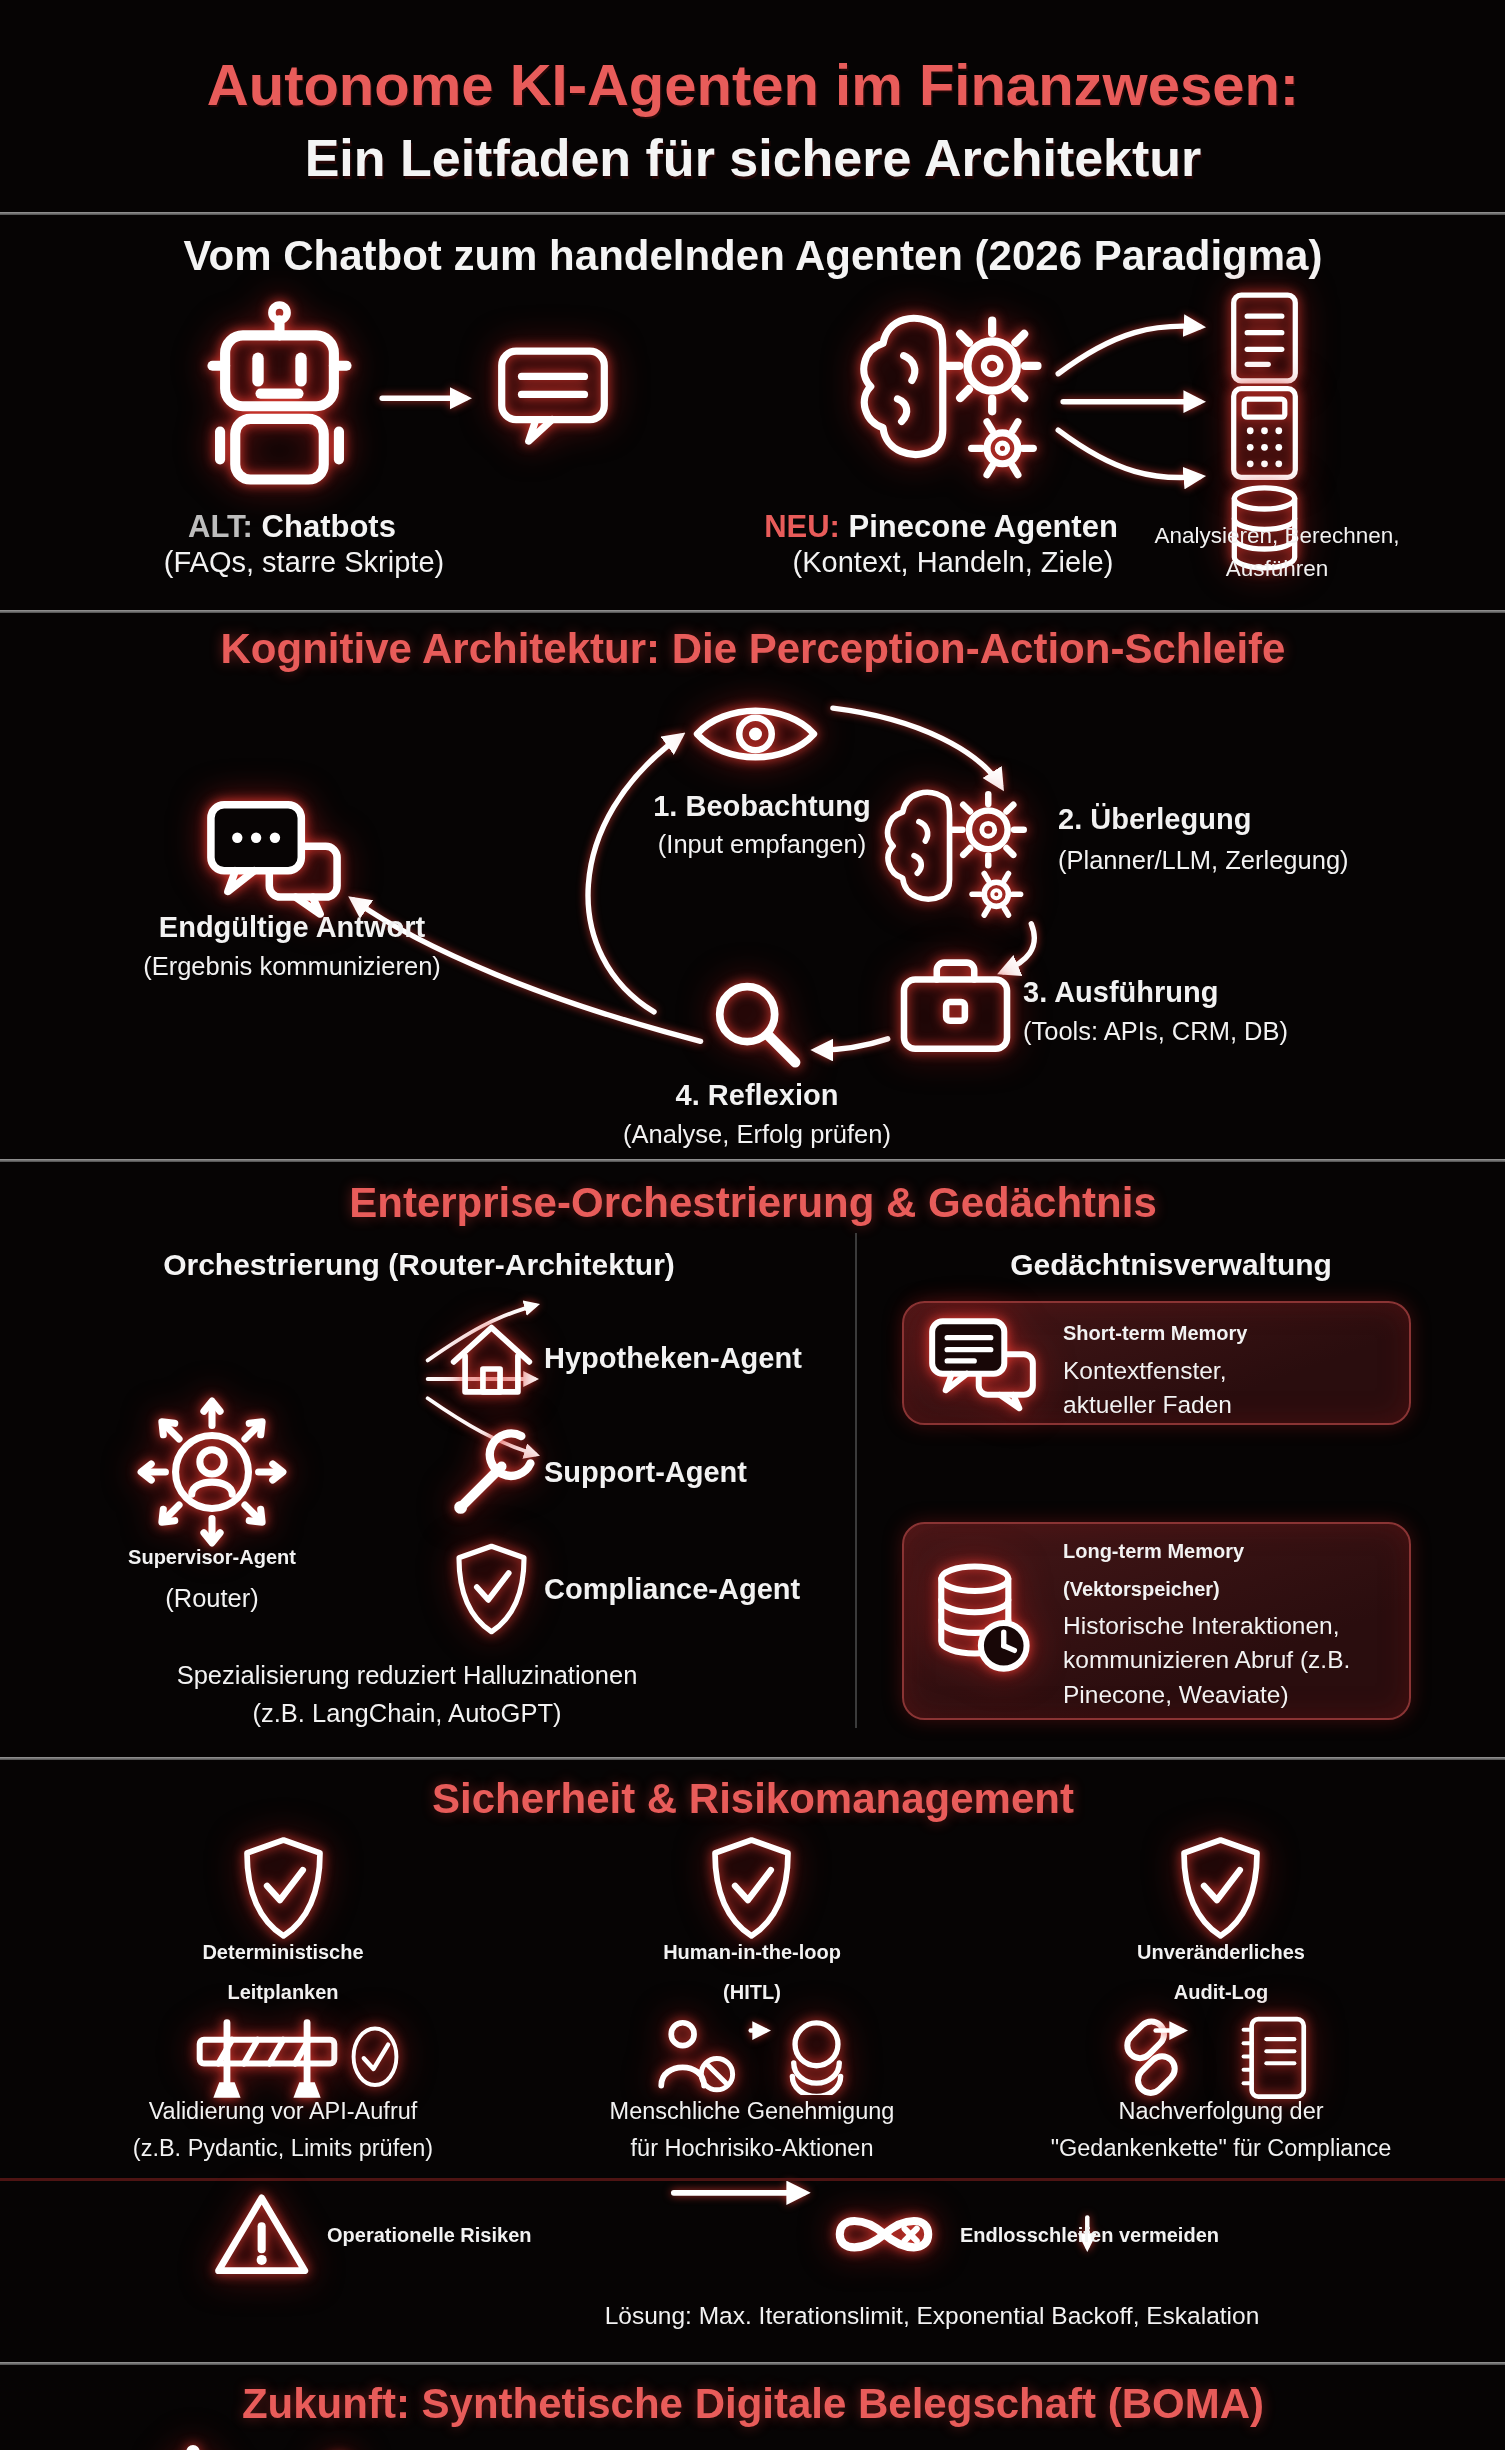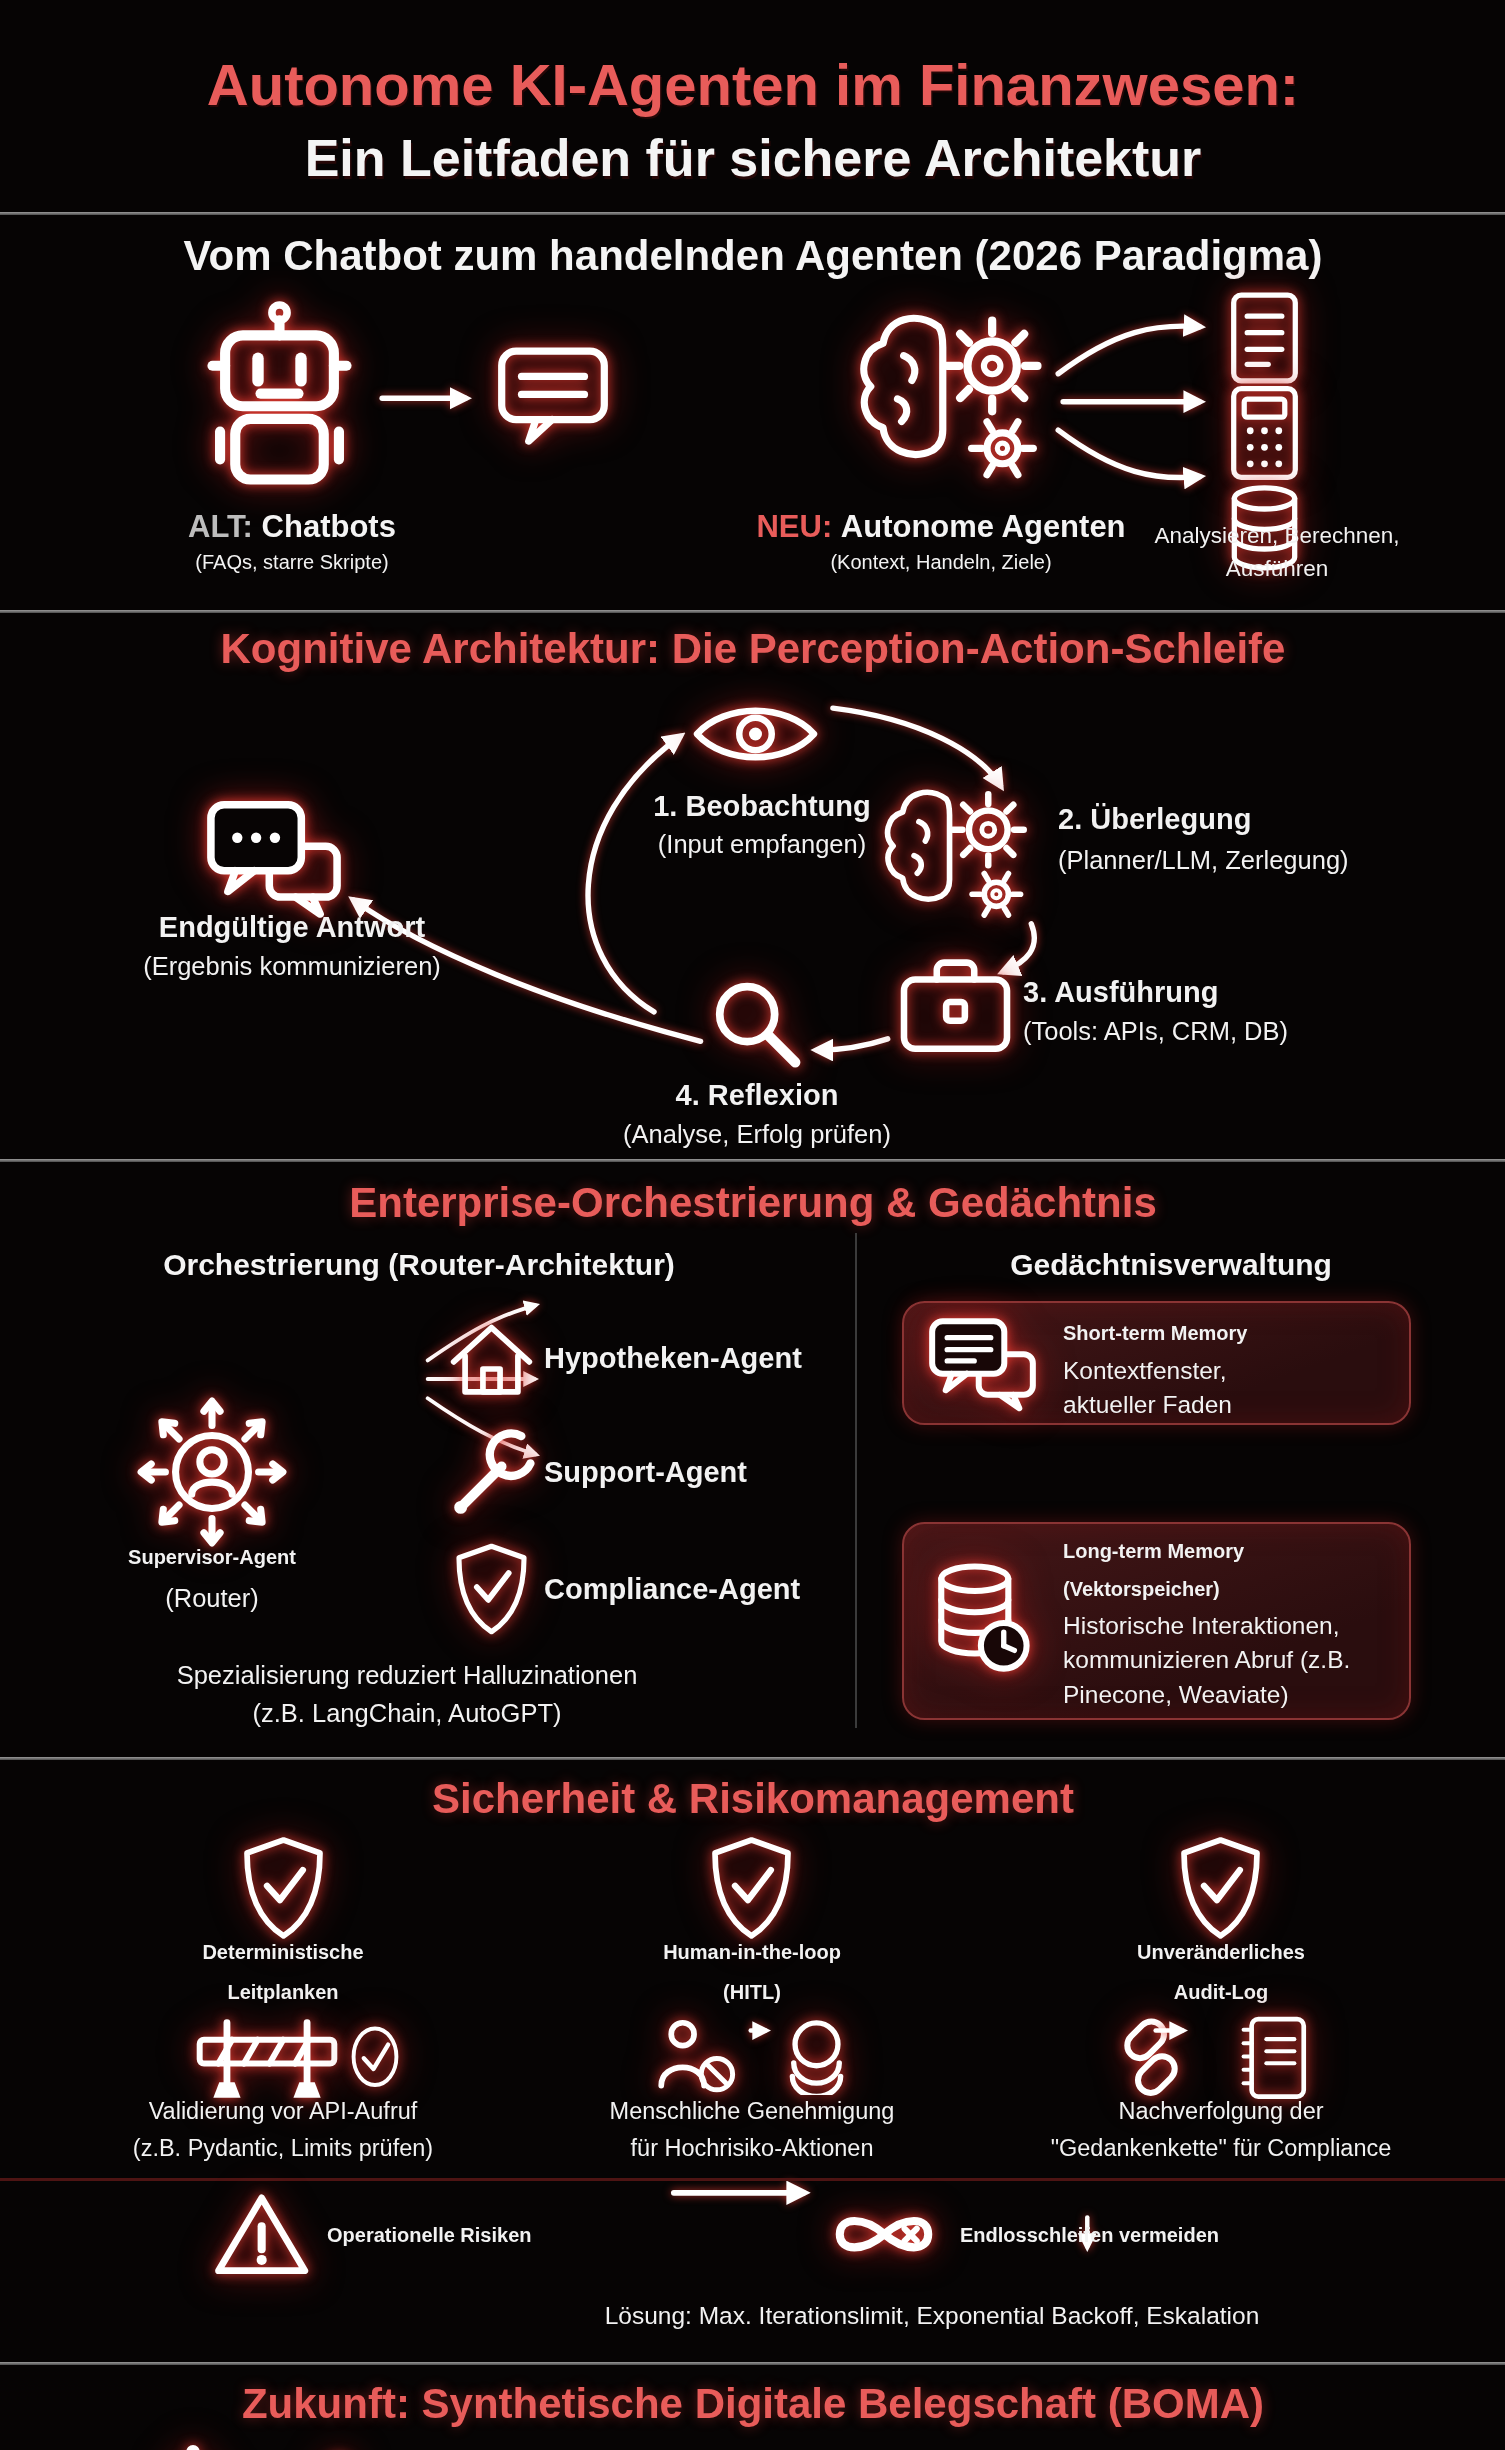--- a/index.html
+++ b/index.html
@@ -7,21 +7,21 @@
           font-family:"Liberation Sans", sans-serif; color:#f2f2f2; }
   .sec { position:absolute; left:0; width:1505px; }
   .tc { position:absolute; transform:translate(-50%,-50%); white-space:nowrap; text-align:center; }
   .tl { position:absolute; transform:translate(0,-50%); white-space:nowrap; }
   .b { font-weight:700; }
   .red { color:#e85c5a; }
   .gray { color:#bdbdbd; }
   .white { color:#f4f4f4; }
   .hdr-red { color:#e85c5a; text-shadow:0 0 12.7px rgba(225,60,55,.45); }
   .f118{font-size:58px;} .f106{font-size:52px;} .f86{font-size:42px;} .f64{font-size:31px;}
-  .f62{font-size:30px;} .f60{font-size:29px;} .f58{font-size:20px;} .f56{font-size:20px;}
+  .f62{font-size:30px;} .f60{font-size:29px;} .f58{font-size:20px;} .f56{font-size:29px;margin-left:12px;}
   .f52{font-size:25.5px;} .f50{font-size:24.5px;} .f48{font-size:23.5px;} .f46{font-size:22.5px;}
   .ic { position:absolute; overflow:visible;
         filter: drop-shadow(0 0 5.9px rgba(235,62,52,.95)) drop-shadow(0 0 16.7px rgba(190,25,25,.55)); }
   .arrows { position:absolute; left:0; top:0; width:100%; height:100%; overflow:visible;
         filter: drop-shadow(0 0 4.4px rgba(235,62,52,.75)); }
   .hline { position:absolute; left:0; width:1505px; height:2.5px;
         background:linear-gradient(#9a9a9a,#4c4c4c); }
   .vline { position:absolute; width:1.5px; background:#3b3b3b; }
   .redline { position:absolute; left:0; width:1505px; height:2.9px; background:#4d1413; }
   .membox { position:absolute; border-radius:22.5px; border:2px solid #8a3434;
@@ -402,21 +402,21 @@
       </svg>
 
     <div class="tc f64" style="left:292px;top:315px;">
       <span class="b gray">ALT:</span>
       <span class="b white">Chatbots</span>
     </div>
     <div class="tc f56" style="left:292px;top:350px;">(FAQs, starre Skripte)</div>
 
     <div class="tc f64" style="left:941px;top:315px;">
       <span class="b red">NEU:</span>
-      <span class="b white">Autonome Agenten</span>
+      <span class="b white">Pinecone Agenten</span>
     </div>
     <div class="tc f56" style="left:941px;top:350px;">(Kontext, Handeln, Ziele)</div>
 
     <div class="tc f46" style="left:1277px;top:324px;">Analysieren, Berechnen,</div>
     <div class="tc f46" style="left:1277px;top:357px;">Ausführen</div>
   </section>
   <div class="hline" style="top:610px;"></div>
 
   <section class="sec" style="top:610px;height:549px;">
     <div class="tc b f86 hdr-red" style="left:753px;top:39px;">Kognitive Architektur: Die Perception-Action-Schleife</div>

